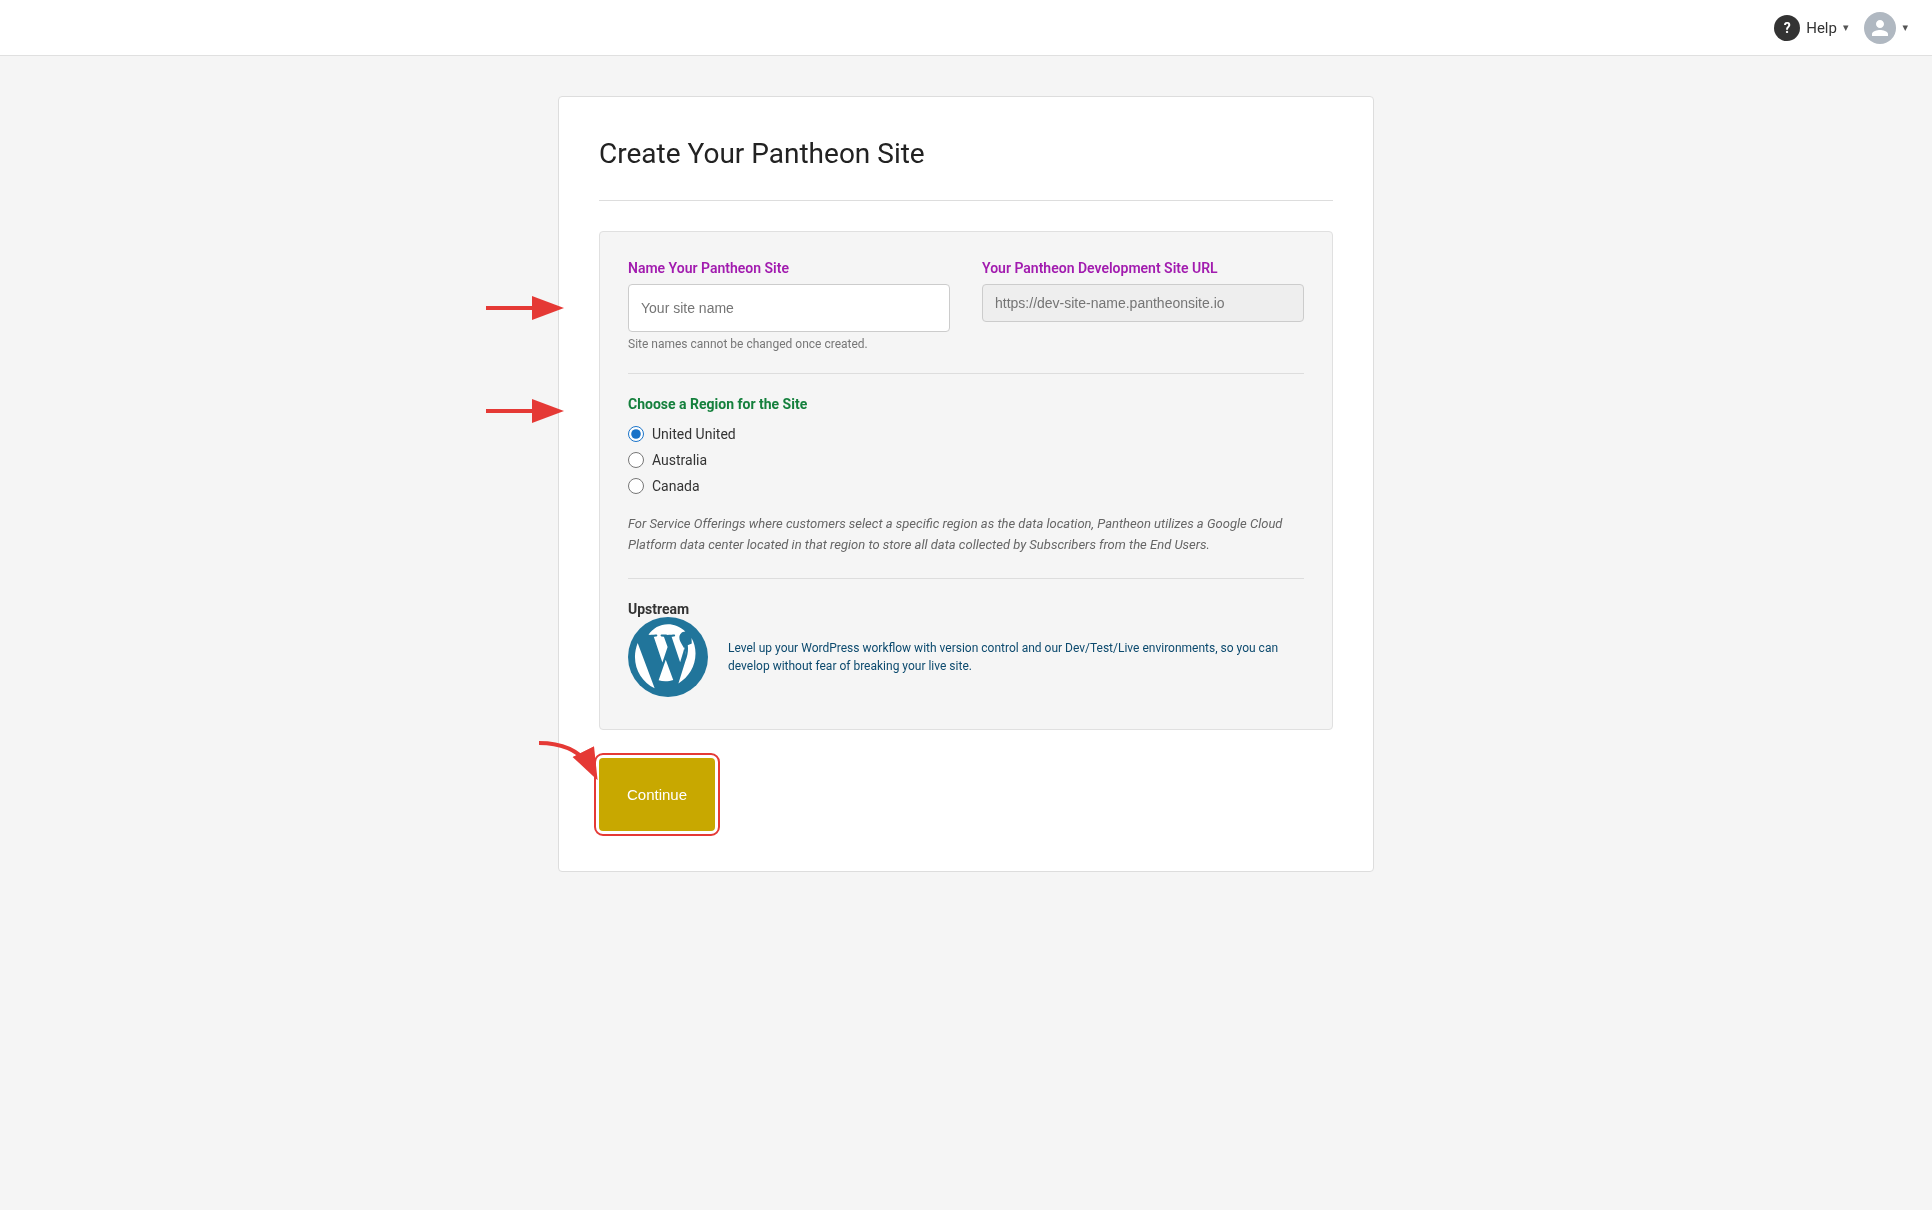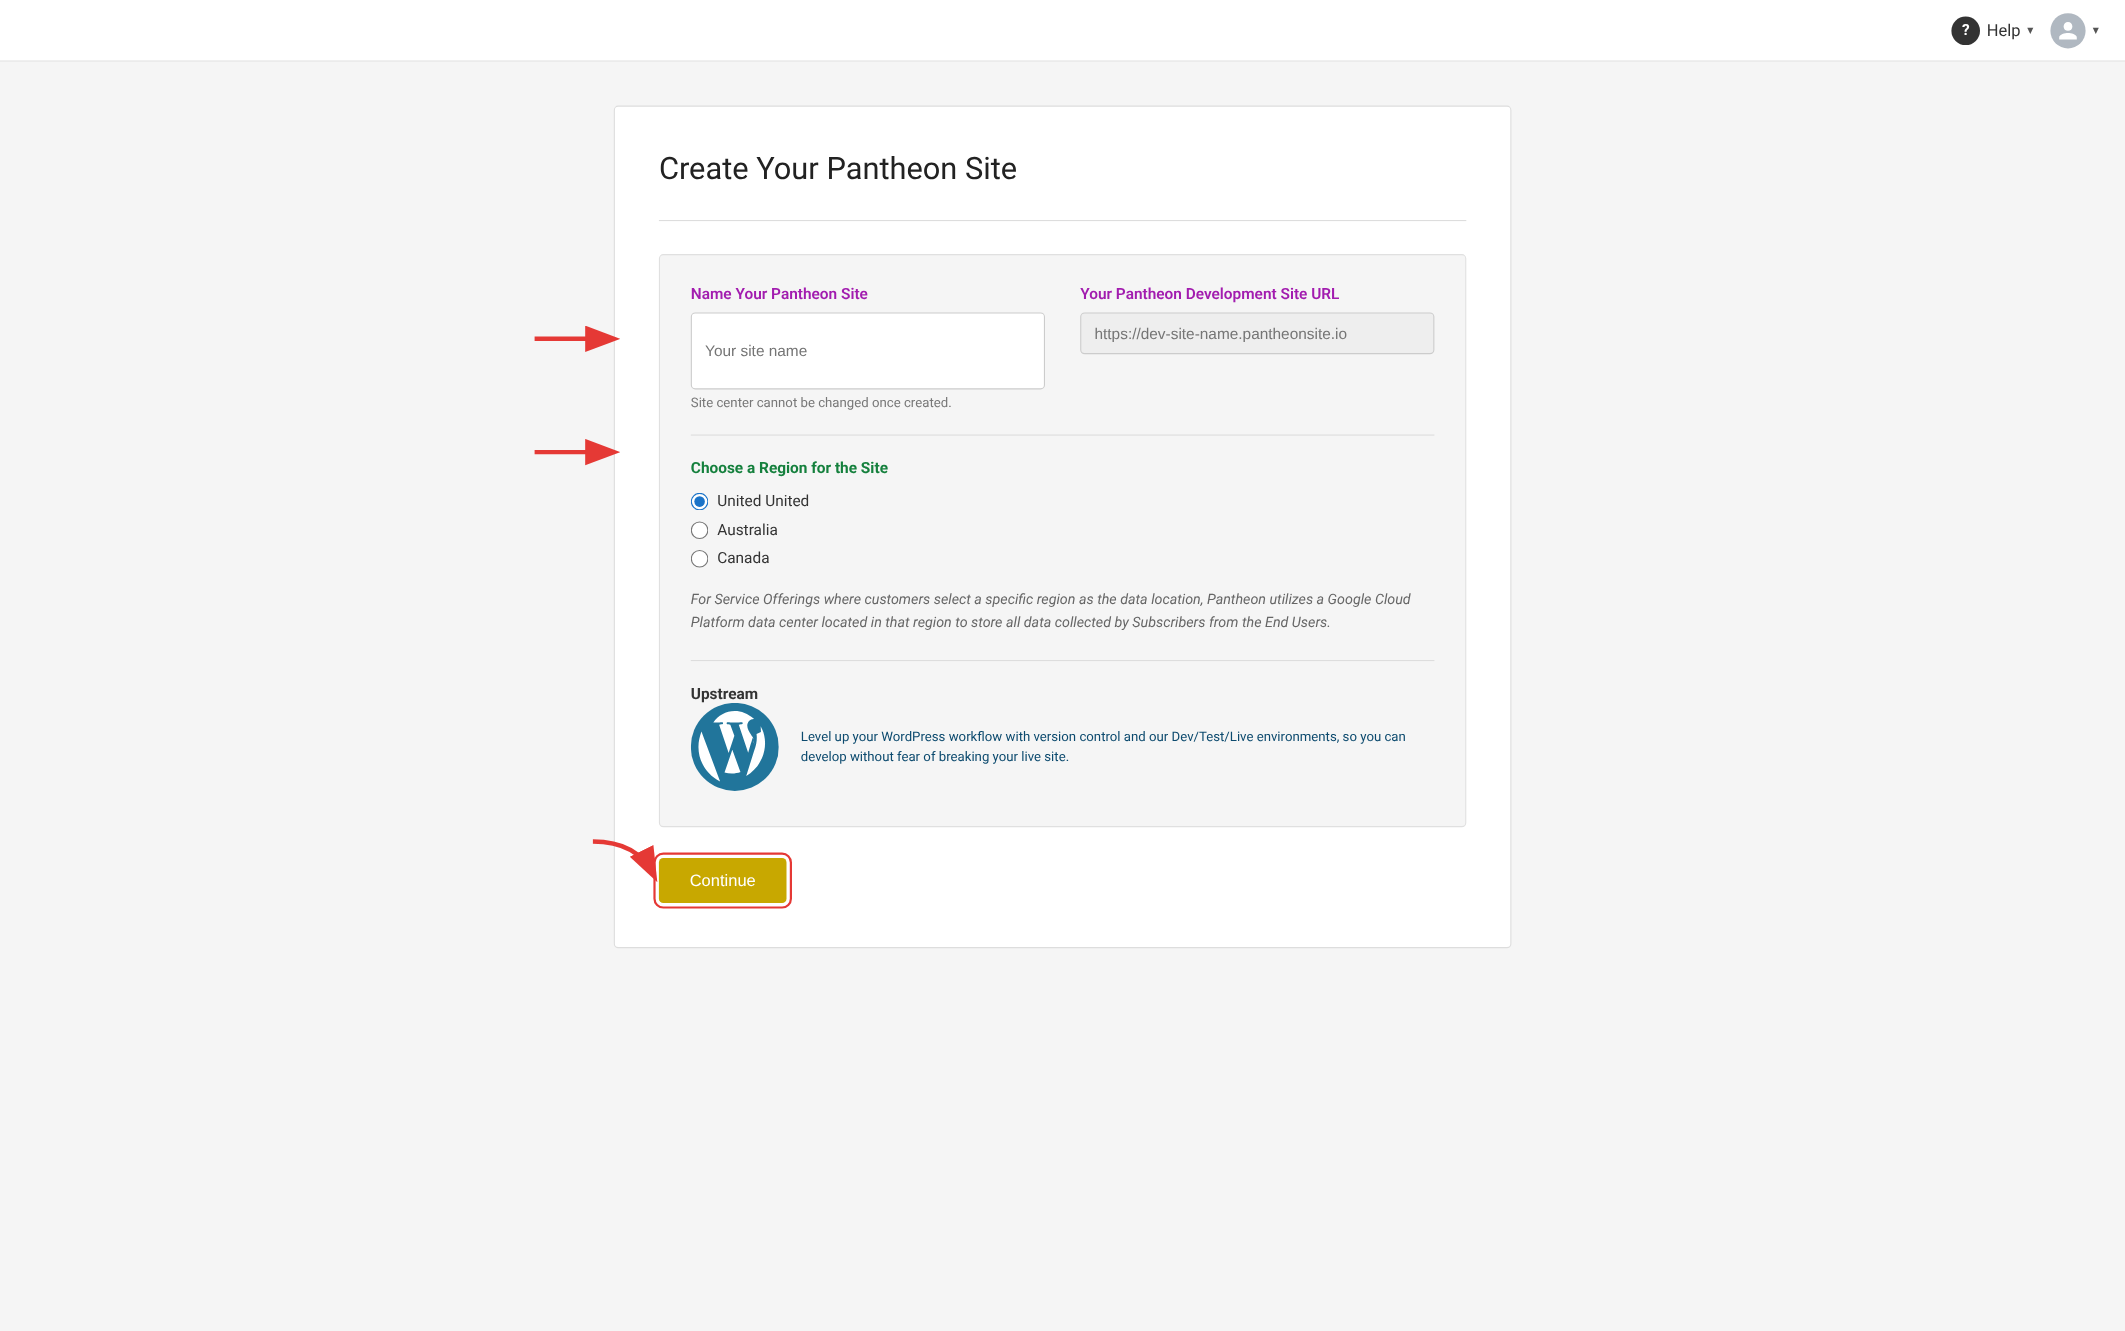--- a/index.html
+++ b/index.html
@@ -116,21 +116,21 @@
     .field-label {
       font-size: 14px;
       font-weight: 600;
       color: #a21caf;
       margin-bottom: 8px;
       display: block;
     }
 
     .text-input {
       width: 100%;
-      padding: 26px 12px;
+      padding: 15px 12px;
       border: 1px solid #ccc;
       border-radius: 4px;
       font-size: 14px;
       color: #999;
       background: #fff;
       outline: none;
     }
 
     .url-input {
       width: 100%;
@@ -236,21 +236,21 @@
       align-items: center;
       gap: 16px;
       position: relative;
     }
 
     .continue-button {
       background: #c8a800;
       color: #fff;
       border: none;
       border-radius: 4px;
-      padding: 12px 28px;
+      padding: 28px 28px;
       font-size: 15px;
       font-weight: 500;
       cursor: pointer;
       outline: 2px solid #e53935;
       outline-offset: 3px;
     }
 
     .arrow-site-name {
       position: absolute;
       left: -82px;
@@ -299,21 +299,21 @@
   <div class="card">
     <h1 class="card-title">Create Your Pantheon Site</h1>
     <hr class="divider">
 
     <div class="form-section">
 
       <div class="fields-row">
         <div class="field-group">
           <label class="field-label">Name Your Pantheon Site</label>
           <input class="text-input" type="text" placeholder="Your site name" style="">
-          <p class="field-hint">Site center cannot be changed once created.</p>
+          <p class="field-hint">Site names cannot be changed once created.</p>
         </div>
         <div class="field-group">
           <label class="field-label">Your Pantheon Development Site URL</label>
           <input class="url-input" type="text" readonly="" placeholder="https://dev-site-name.pantheonsite.io" style="">
         </div>
       </div>
 
       <hr class="section-divider">
 
       <span class="region-label">Choose a Region for the Site</span>

